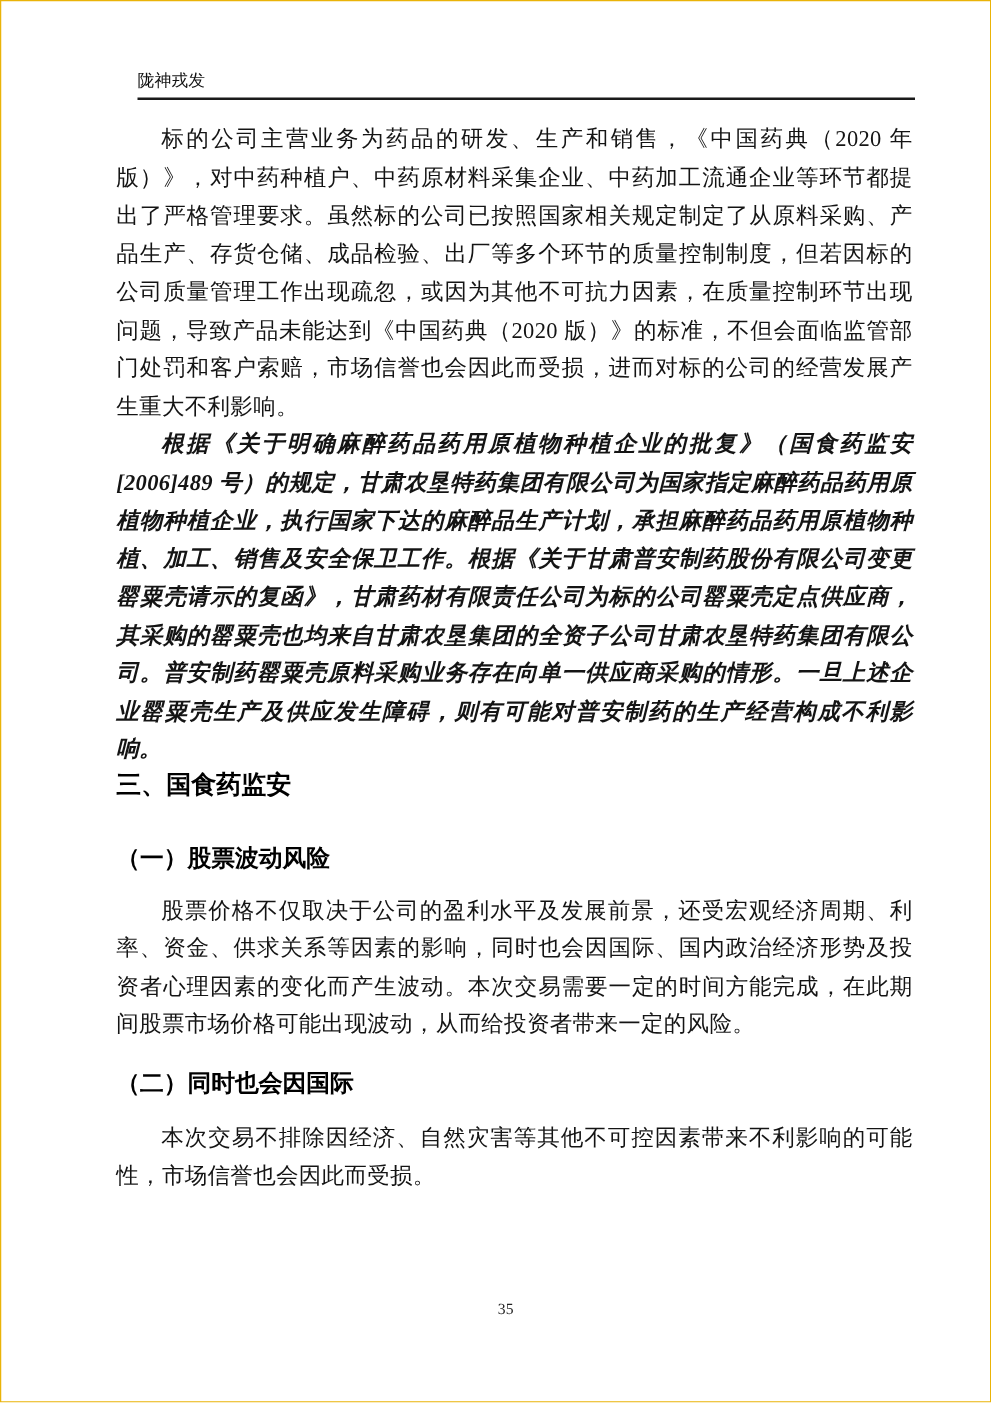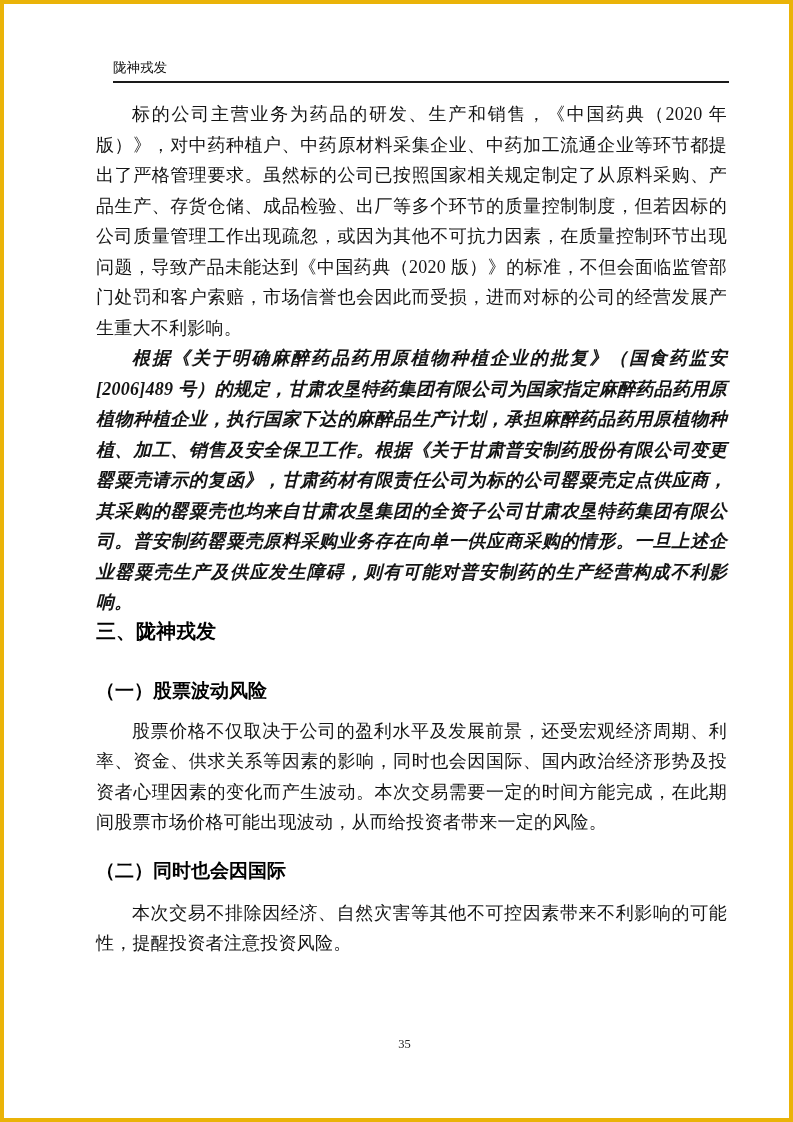--- a/index.html
+++ b/index.html
@@ -6,21 +6,21 @@
     margin: 0;
     padding: 0;
     background: #ffffff;
   }
   .page {
     position: relative;
     width: 793px;
     height: 1122px;
     box-sizing: border-box;
     background: #ffffff;
-    border: 4px solid #eab308;
+    border: 1px solid #eab308;
     color: #111111;
     font-family: "Liberation Serif", "DejaVu Serif", serif;
     overflow: hidden;
   }
   
   .header {
     margin: 0 60px 0 109px;
     padding-top: 55px;
     padding-bottom: 4px;
     border-bottom: 2px solid #1a1a1a;
@@ -92,29 +92,29 @@
     <span>陇神戎发</span>
   </div>
 
   <div class="content">
 
     <p class="body-para mb-23">标的公司主营业务为药品的研发、生产和销售，《中国药典（2020 年版）》，对中药种植户、中药原材料采集企业、中药加工流通企业等环节都提出了严格管理要求。虽然标的公司已按照国家相关规定制定了从原料采购、产品生产、存货仓储、成品检验、出厂等多个环节的质量控制制度，但若因标的公司质量管理工作出现疏忽，或因为其他不可抗力因素，在质量控制环节出现问题，导致产品未能达到《中国药典（2020 版）》的标准，不但会面临监管部门处罚和客户索赔，市场信誉也会因此而受损，进而对标的公司的经营发展产生重大不利影响。</p>
 
 
     <p class="body-para emphasis mb-25">根据《关于明确麻醉药品药用原植物种植企业的批复》（国食药监安[2006]489 号）的规定，甘肃农垦特药集团有限公司为国家指定麻醉药品药用原植物种植企业，执行国家下达的麻醉品生产计划，承担麻醉药品药用原植物种植、加工、销售及安全保卫工作。根据《关于甘肃普安制药股份有限公司变更罂粟壳请示的复函》，甘肃药材有限责任公司为标的公司罂粟壳定点供应商，其采购的罂粟壳也均来自甘肃农垦集团的全资子公司甘肃农垦特药集团有限公司。普安制药罂粟壳原料采购业务存在向单一供应商采购的情形。一旦上述企业罂粟壳生产及供应发生障碍，则有可能对普安制药的生产经营构成不利影响。</p>
 
-    <h2 class="h-main mb-35">三、陇神戎发</h2>
+    <h2 class="h-main mb-35">三、国食药监安</h2>
 
     <h3 class="h-sub mb-13">（一）股票波动风险</h3>
 
     <p class="body-para mb-21">股票价格不仅取决于公司的盈利水平及发展前景，还受宏观经济周期、利率、资金、供求关系等因素的影响，同时也会因国际、国内政治经济形势及投资者心理因素的变化而产生波动。本次交易需要一定的时间方能完成，在此期间股票市场价格可能出现波动，从而给投资者带来一定的风险。</p>
 
     <h3 class="h-sub mb-15">（二）同时也会因国际</h3>
 
-    <p class="body-para">本次交易不排除因经济、自然灾害等其他不可控因素带来不利影响的可能性，提醒投资者注意投资风险。</p>
+    <p class="body-para">本次交易不排除因经济、自然灾害等其他不可控因素带来不利影响的可能性，市场信誉也会因此而受损。</p>
 
   </div>
 
   <div class="footer">
     <span>35</span>
   </div>
 
 </div>
 
 </body></html>

